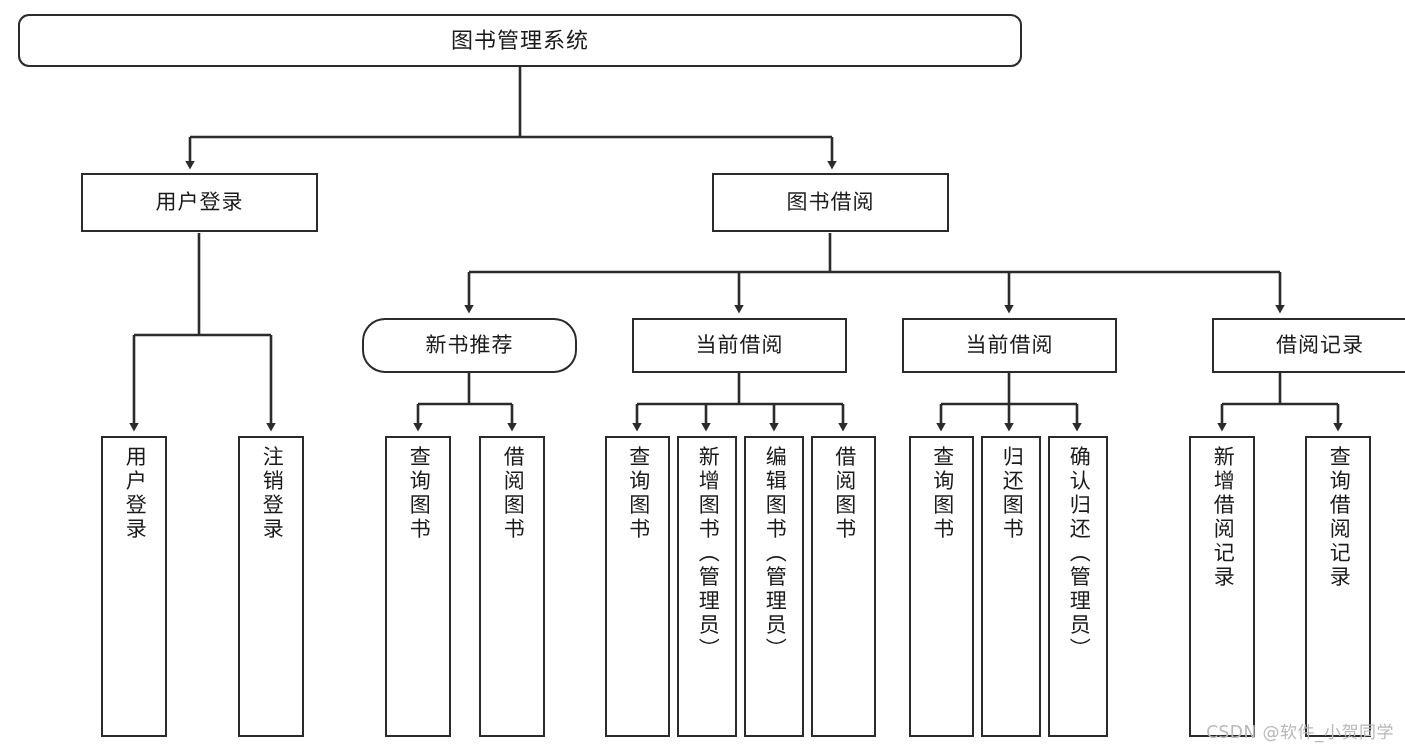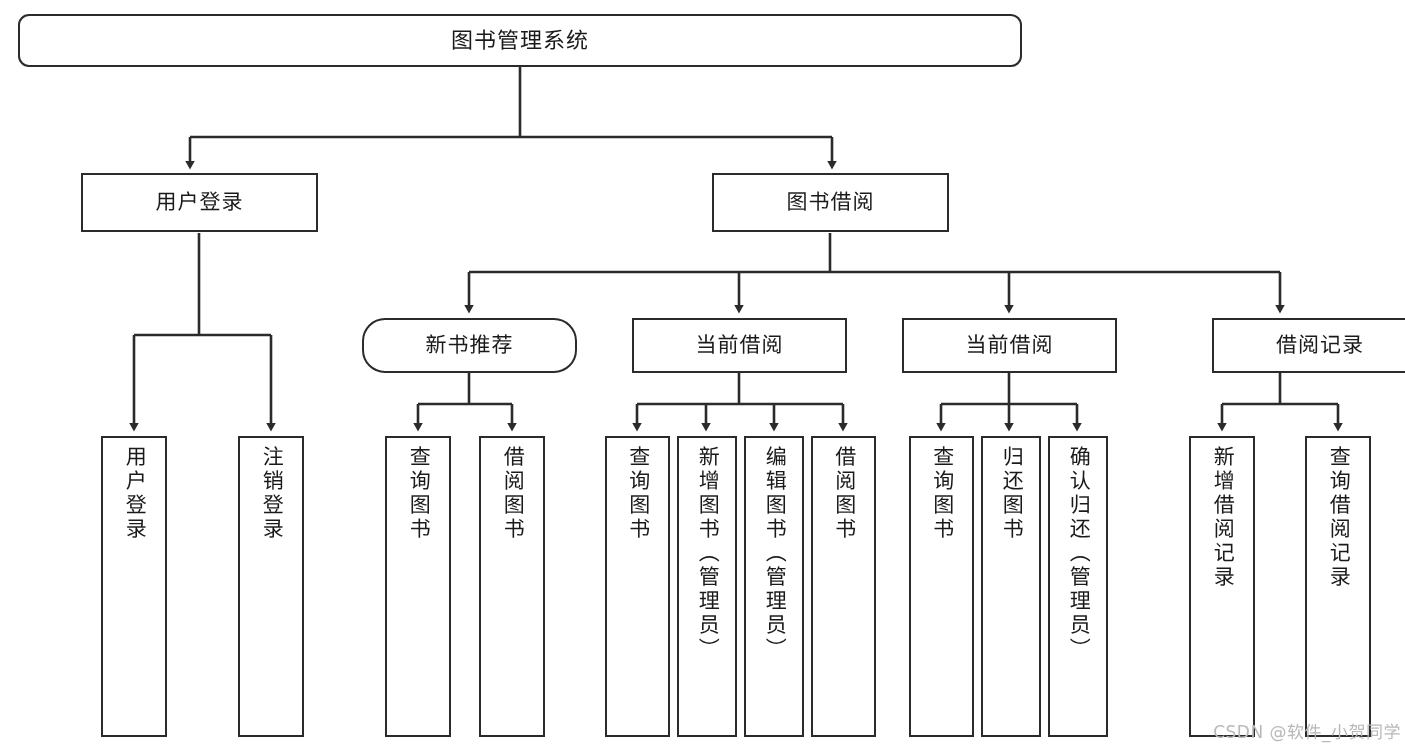--- a/index.html
+++ b/index.html
@@ -58,21 +58,21 @@
     writing-mode: vertical-rl;
     text-orientation: upright;
     font-size: 21px;
     line-height: 1.25;
     letter-spacing: 3px;
     white-space: pre;
     text-align: start;
   }
   #watermark {
     position: absolute;
-    right: 4px;
+    right: 11px;
     bottom: 4px;
     font-size: 17px;
     color: #b9b9b9;
     letter-spacing: 0.5px;
     white-space: nowrap;
     user-select: none;
     pointer-events: none;
   }
 </style>
 </head>

